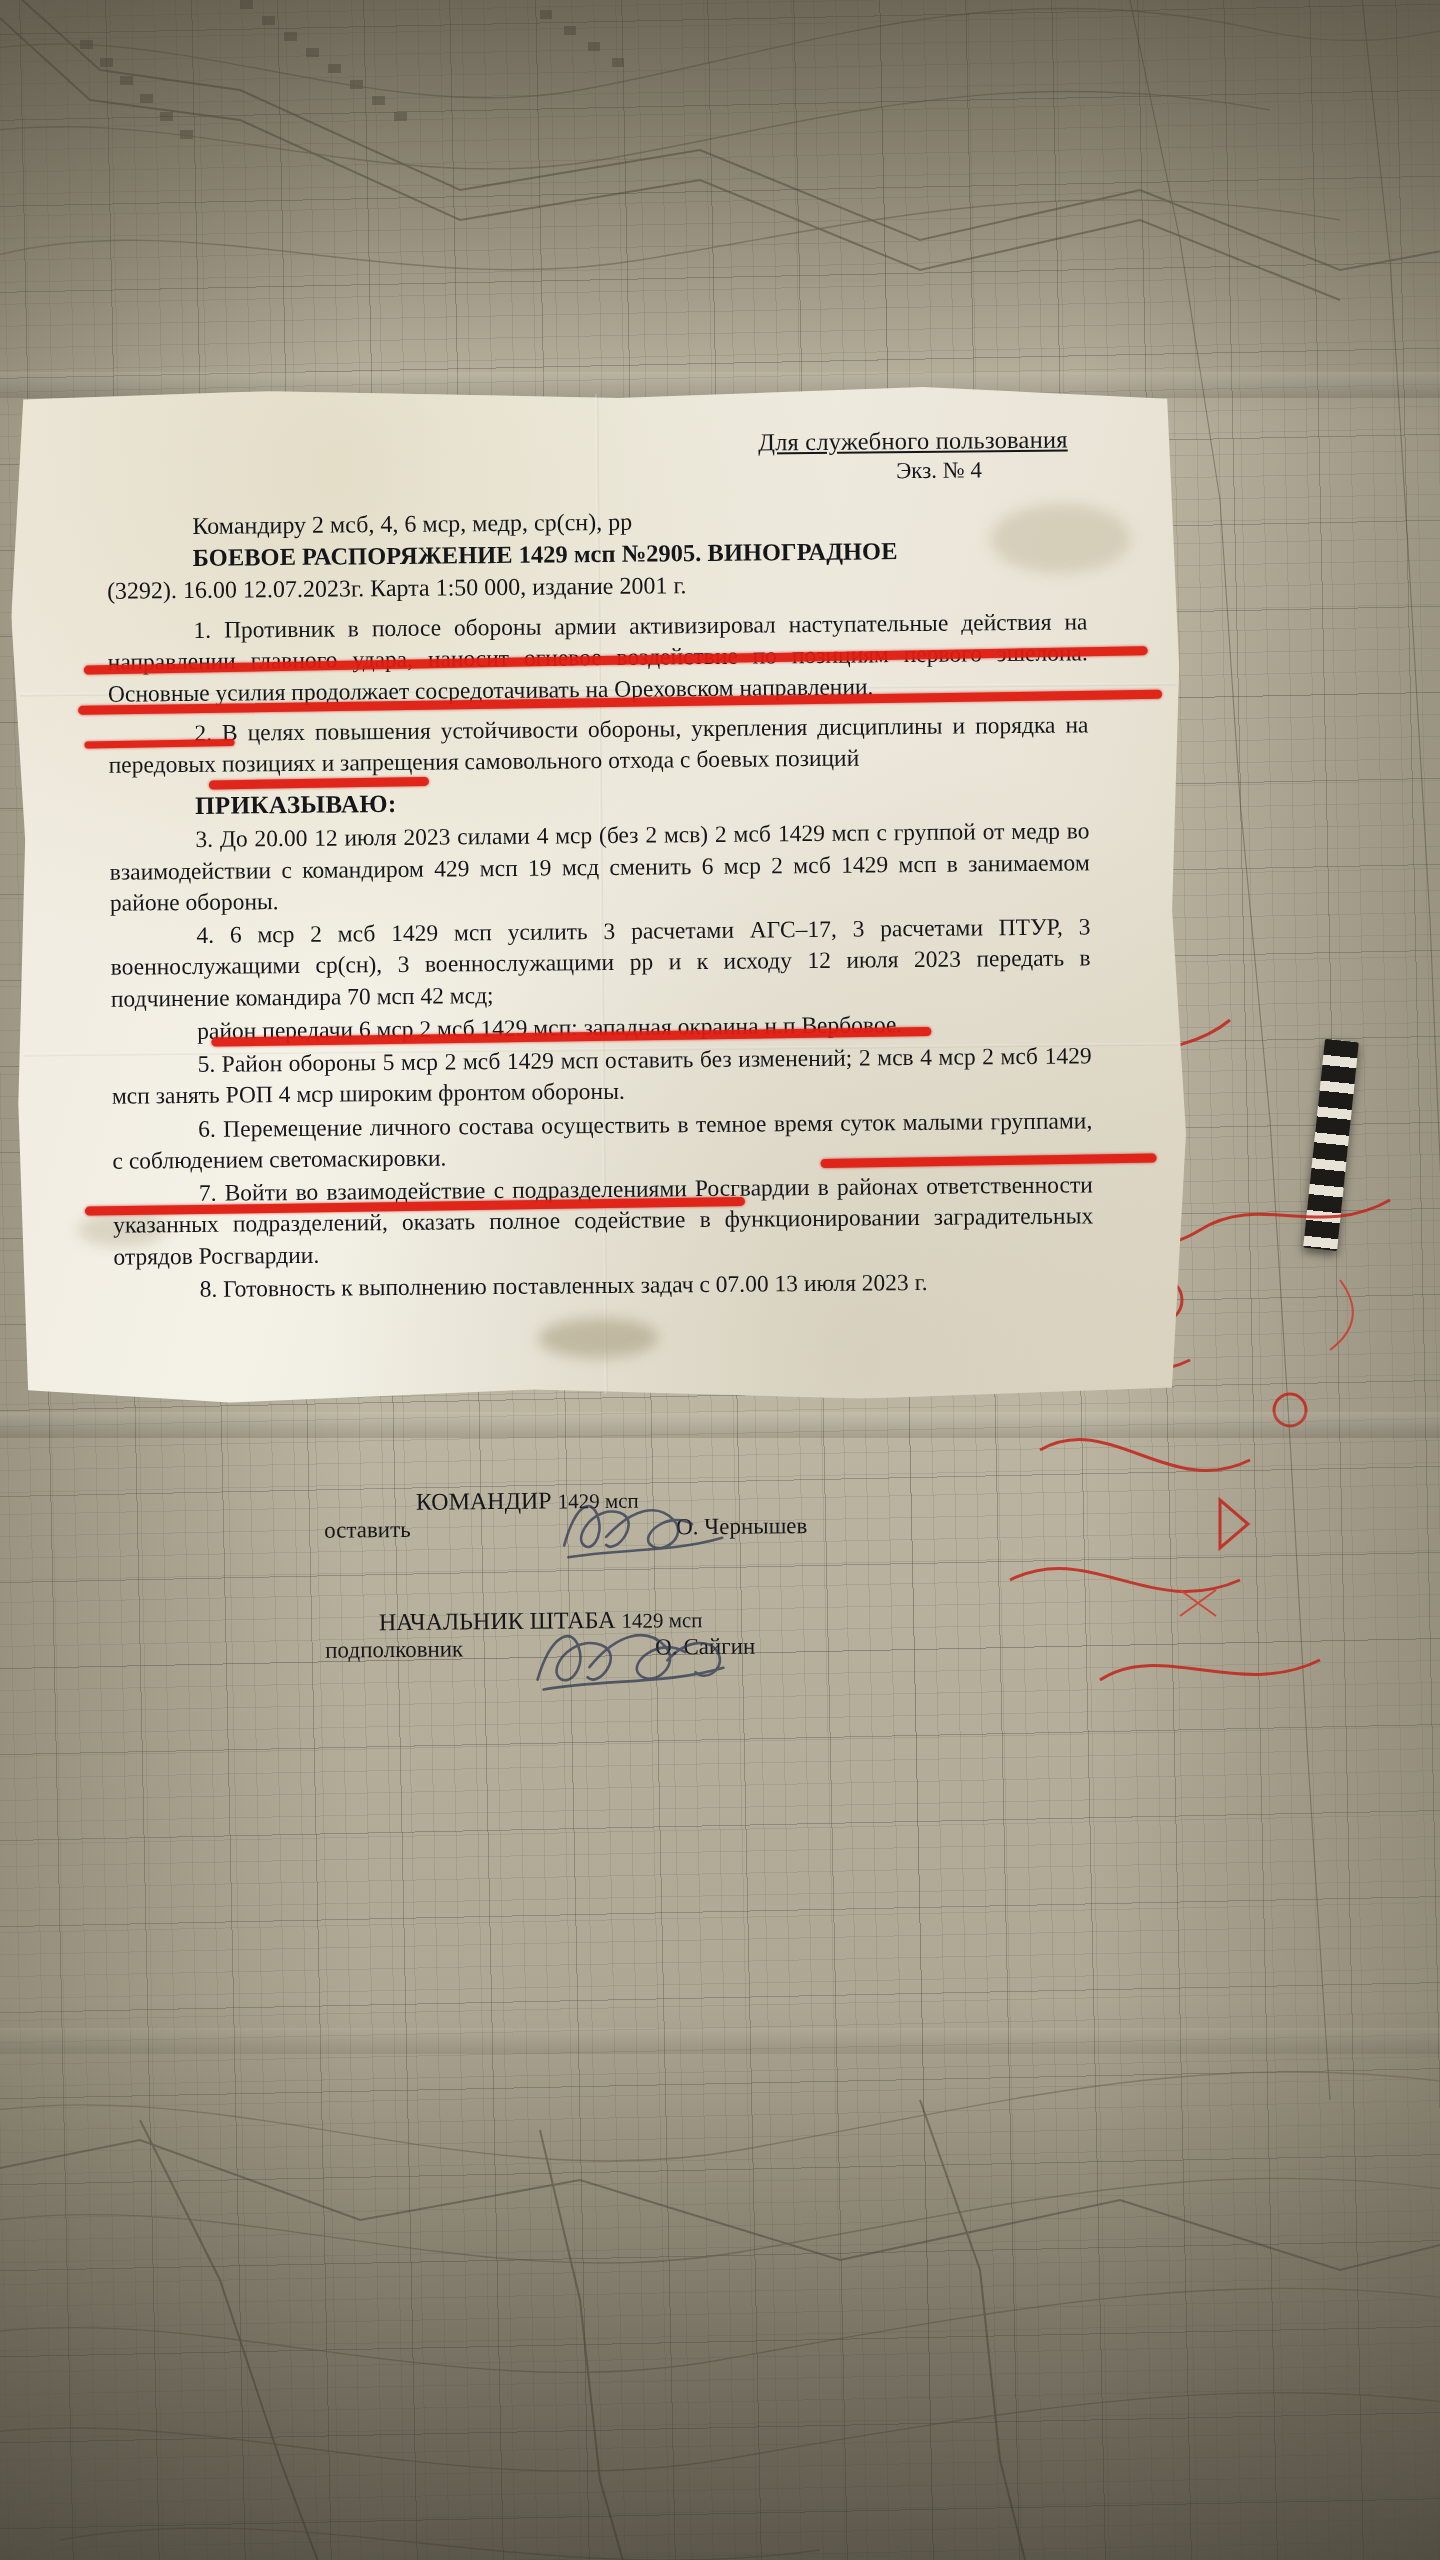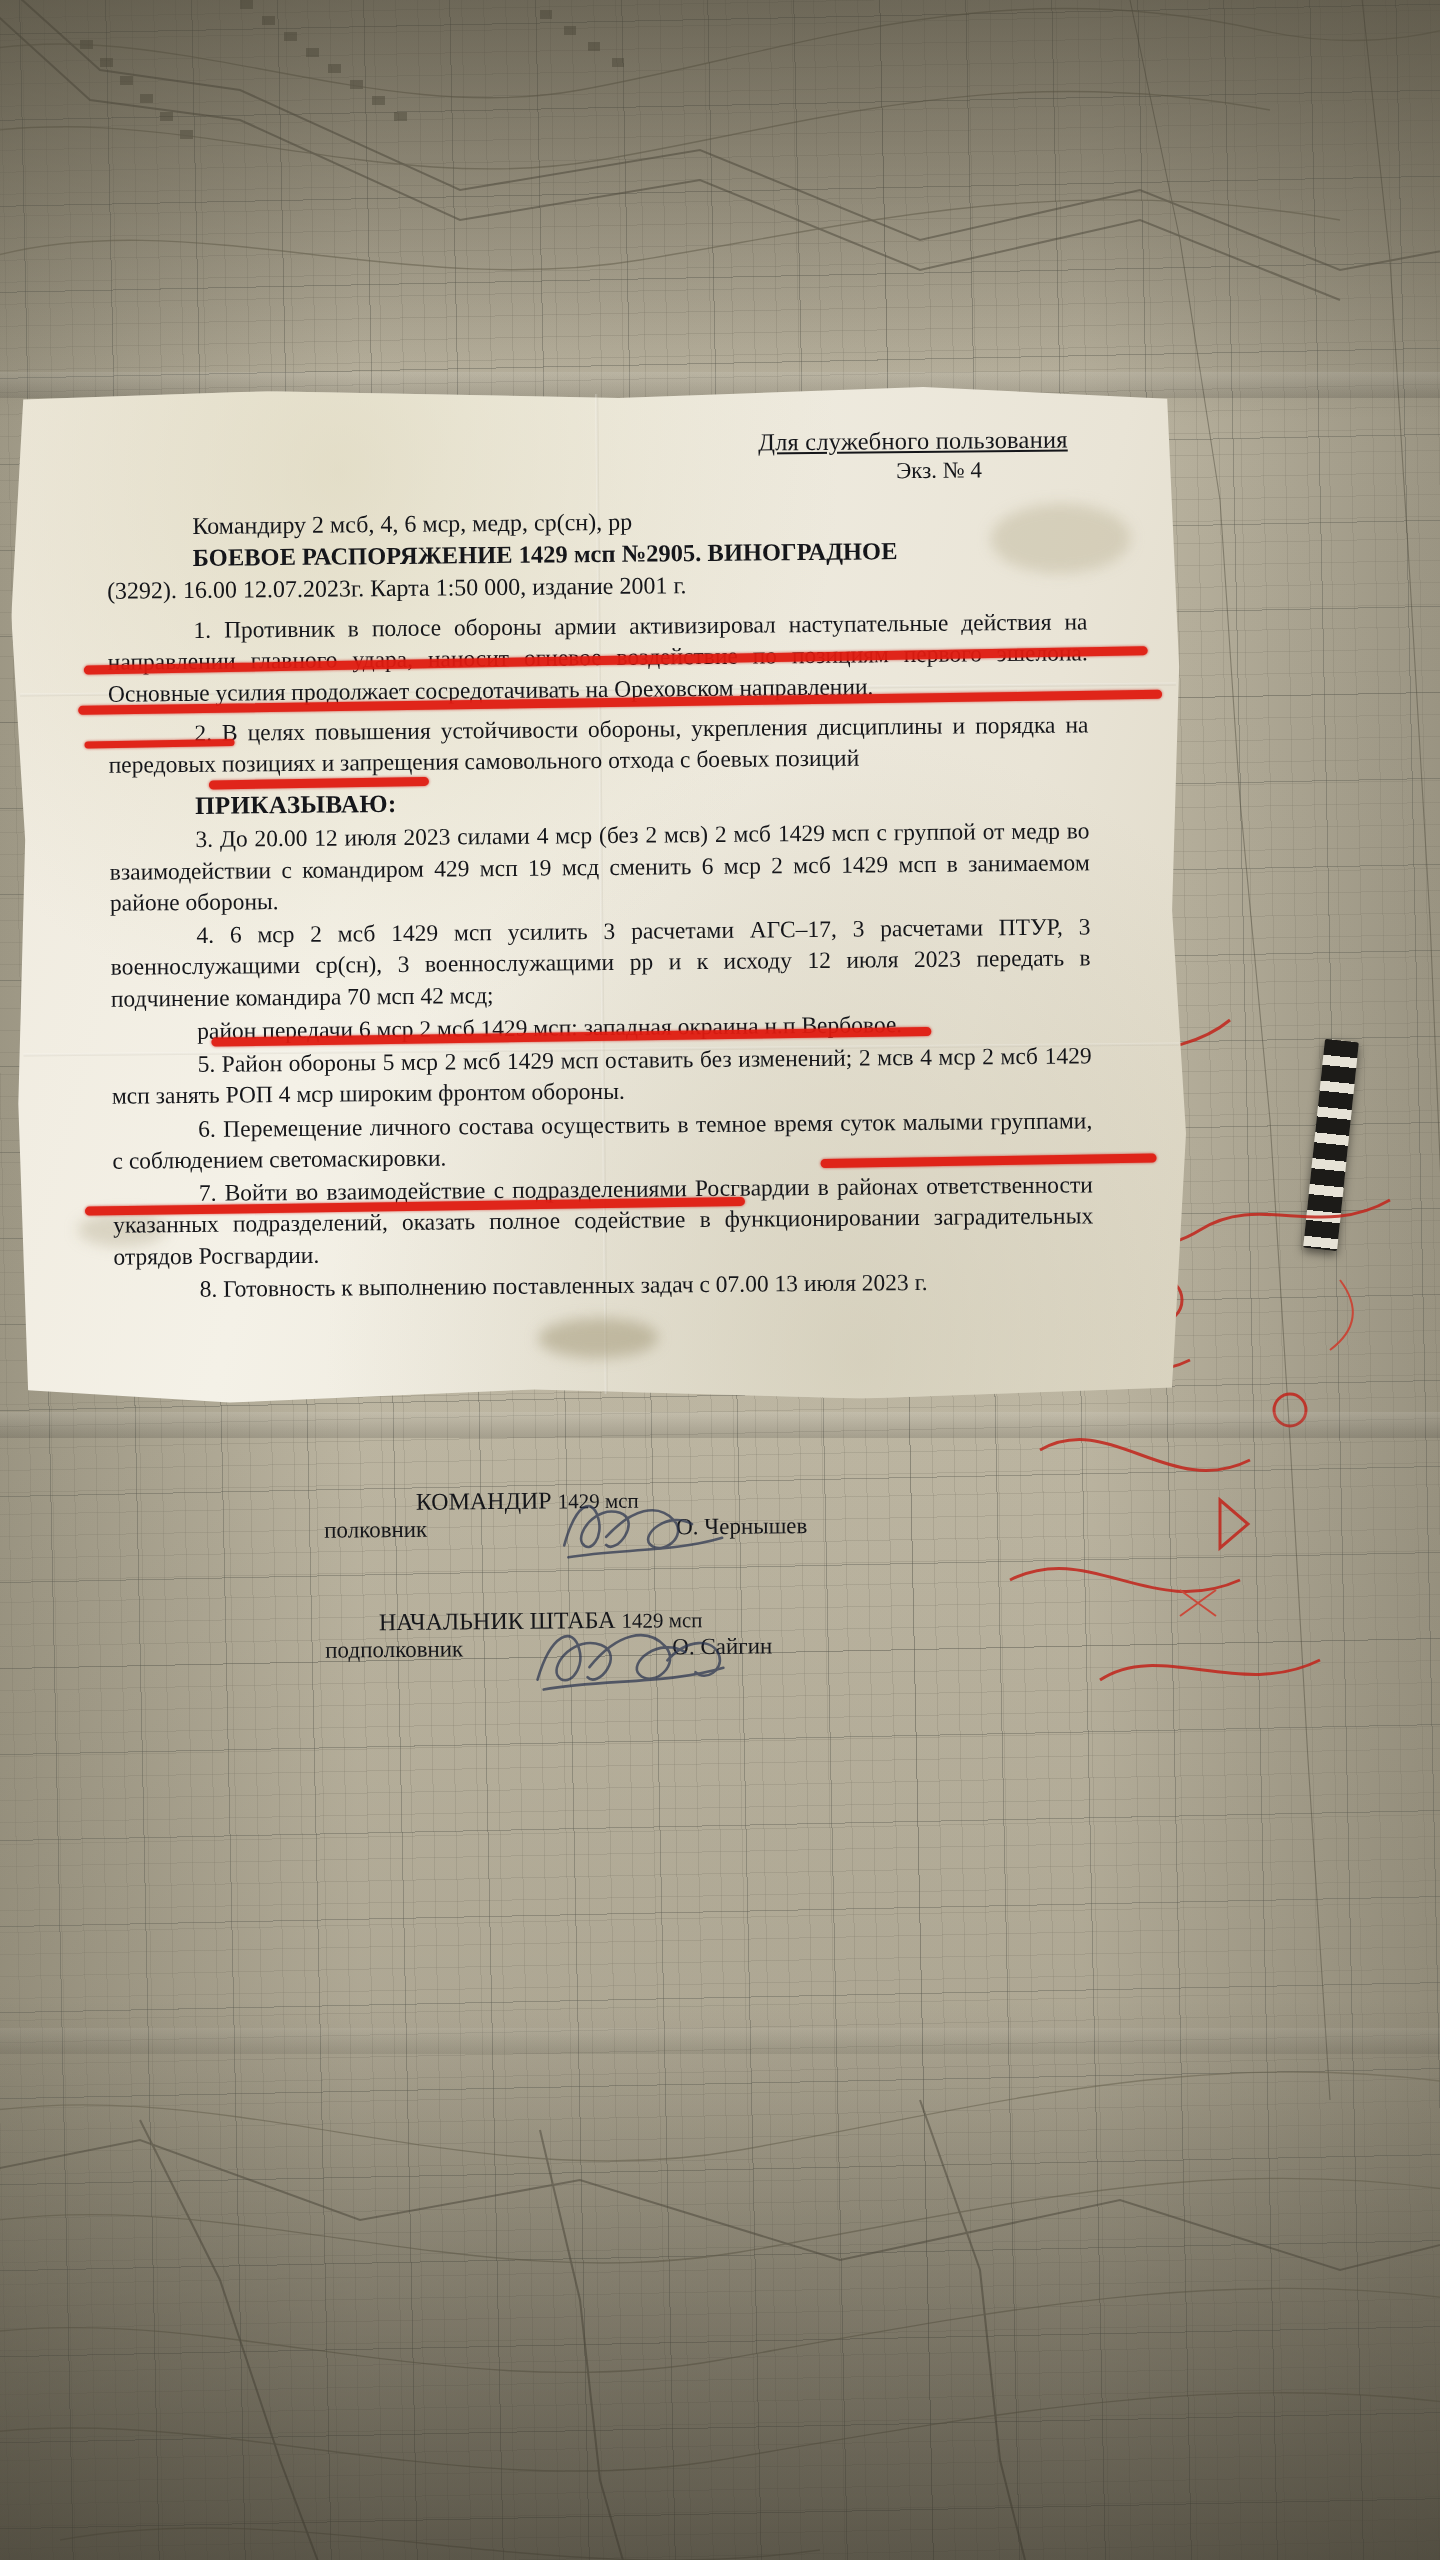--- a/index.html
+++ b/index.html
@@ -354,40 +354,40 @@
       <p class="para tight">7. Войти во взаимодействие с подразделениями Росгвардии в районах ответственности указанных подразделений, оказать полное содействие в функционировании заградительных отрядов Росгвардии.</p>
       <p class="para tight">8. Готовность к выполнению поставленных задач с 07.00 13 июля 2023 г.</p>
 
       <div class="signs">
 
         <div class="sig-row">
           <div class="sig-title">
             <span>КОМАНДИР</span>
             <span class="sm">1429 мсп</span>
           </div>
-          <div class="sig-rank">полковник</div>
+          <div class="sig-rank">оставить</div>
           <div class="sig-name">О. Чернышев</div>
           <div class="sig-scribble">
             <svg viewBox="0 0 210 92">
               <g fill="none" stroke="#2b3550" stroke-width="2.6" stroke-linecap="round">
                 <path d="M18,62 C30,20 46,14 52,34 C58,54 44,72 36,60 C30,50 50,22 74,30 C96,38 70,72 60,62"></path>
                 <path d="M60,54 C86,26 112,20 128,38 C142,54 116,74 104,62 C94,52 122,28 146,42"></path>
                 <path d="M22,74 C70,66 128,70 176,56"></path>
               </g>
             </svg>
           </div>
         </div>
 
         <div class="sig-row" style="margin-top:46px;">
           <div class="sig-title" style="left:262px;">
             <span>НАЧАЛЬНИК ШТАБА</span>
             <span class="sm">1429 мсп</span>
           </div>
           <div class="sig-rank">подполковник</div>
-          <div class="sig-name" style="left:555px;">О. Сайгин</div>
+          <div class="sig-name" style="left:538px;">О. Сайгин</div>
           <div class="sig-scribble" style="left:400px; top:2px; width:230px;">
             <svg viewBox="0 0 230 92">
               <g fill="none" stroke="#2b3550" stroke-width="2.6" stroke-linecap="round">
                 <path d="M20,70 C34,24 56,16 62,40 C68,62 48,80 40,66 C34,54 58,26 84,36 C108,46 80,80 70,68"></path>
                 <path d="M72,58 C100,24 130,18 148,38 C164,56 136,80 122,66 C110,54 142,28 168,44"></path>
                 <path d="M150,52 C170,30 196,30 202,48 C206,62 188,74 178,64"></path>
                 <path d="M26,80 C84,70 150,76 206,60"></path>
               </g>
             </svg>
           </div>

